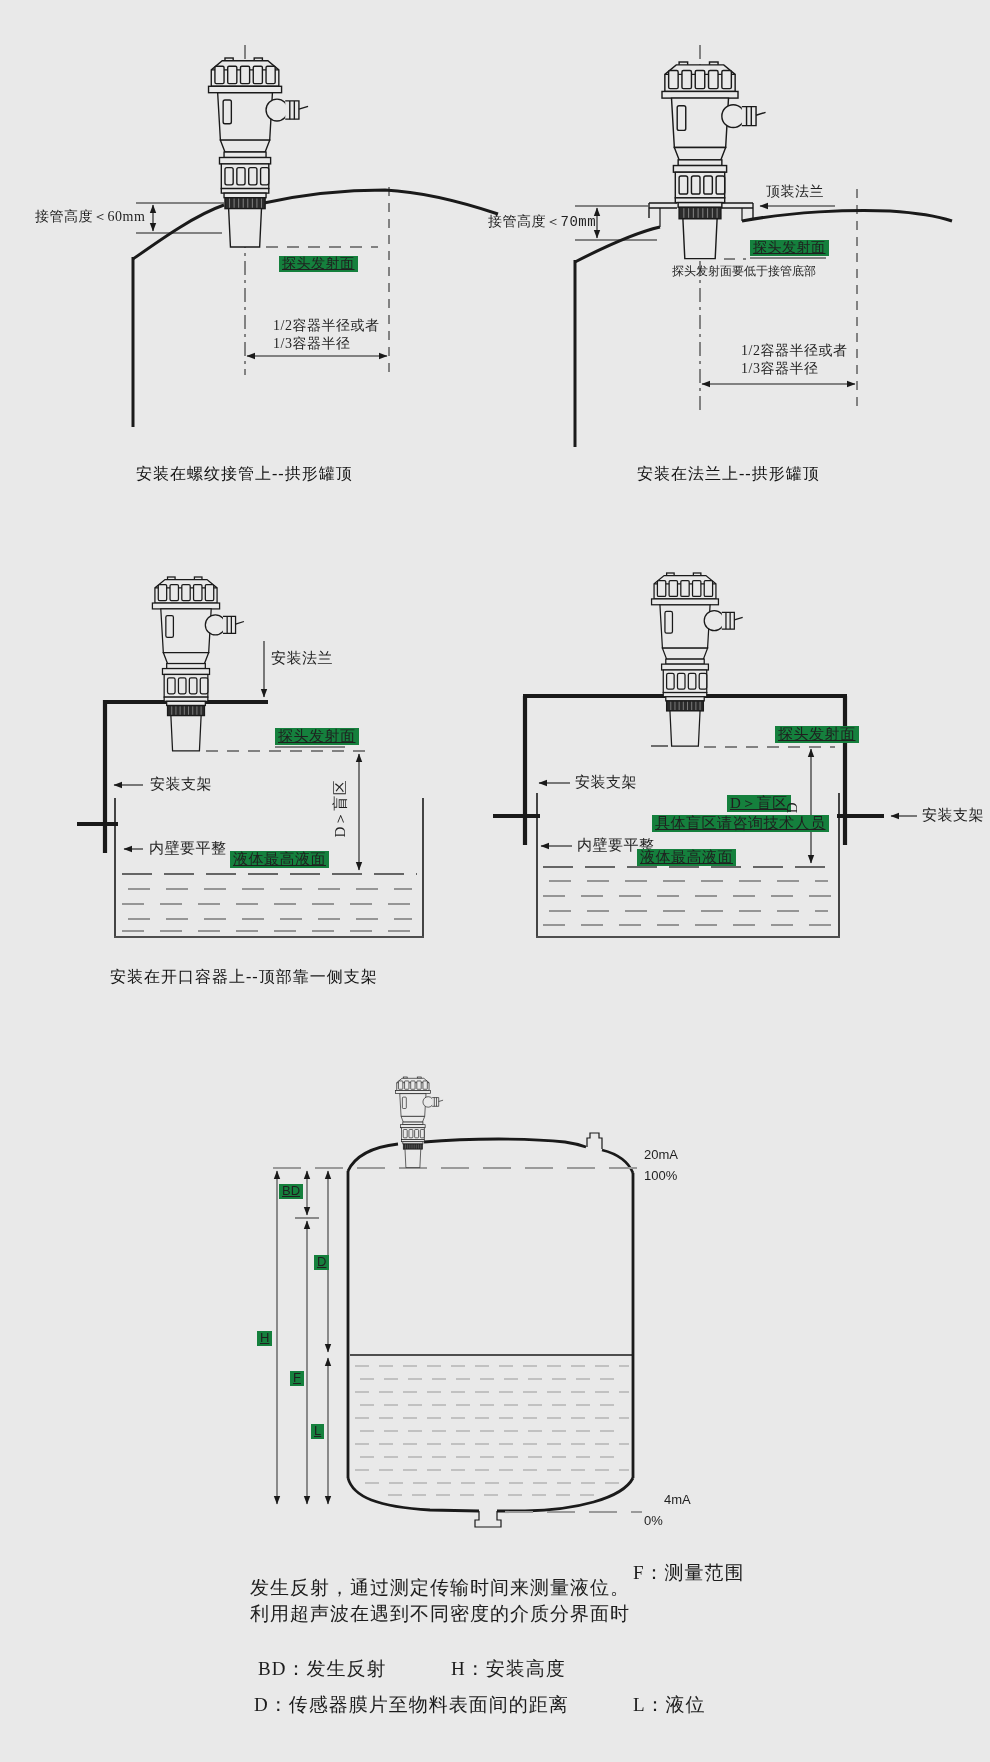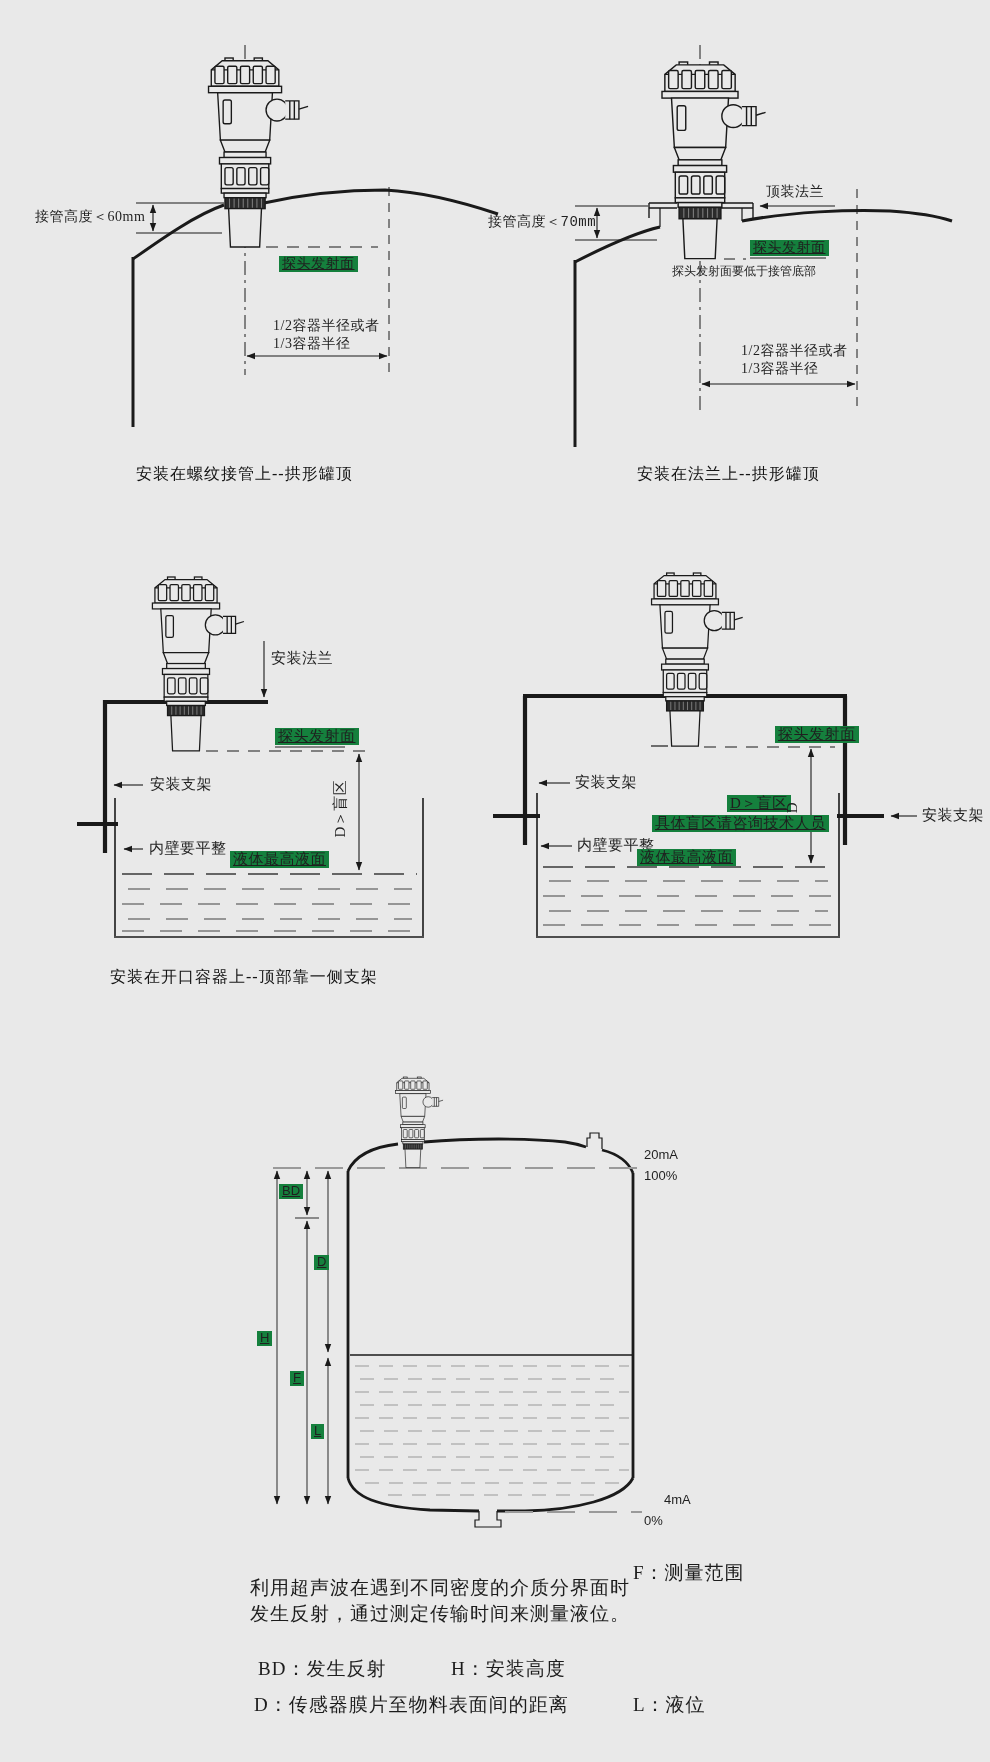--- a/index.html
+++ b/index.html
@@ -238,22 +238,22 @@
 <div class="lbl sans" style="left:644px;top:1169px;">100%</div>
 <div class="lbl sans" style="left:644px;top:1493px;margin-left:20px;">4mA</div>
 <div class="lbl sans" style="left:644px;top:1514px;">0%</div>
 <div class="lbl sans bg" style="left:279px;top:1184px;">BD</div>
 <div class="lbl sans bg" style="left:314px;top:1255px;">D</div>
 <div class="lbl sans bg" style="left:257px;top:1331px;">H</div>
 <div class="lbl sans bg" style="left:290px;top:1371px;">F</div>
 <div class="lbl sans bg" style="left:311px;top:1424px;">L</div>
 
 <div class="desc" style="left:250px;top:1575px;">
+  <div>发生反射，通过测定传输时间来测量液位。</div>
   <div>利用超声波在遇到不同密度的介质分界面时</div>
-  <div>发生反射，通过测定传输时间来测量液位。</div>
 </div>
 
 <div class="legend-item" style="left:258px;top:1656px;">BD：发生反射</div>
 <div class="legend-item" style="left:451px;top:1656px;">H：安装高度</div>
 <div class="legend-item" style="left:633px;top:1560px;">F：测量范围</div>
 <div class="legend-item" style="left:254px;top:1692px;">D：传感器膜片至物料表面间的距离</div>
 <div class="legend-item" style="left:633px;top:1692px;">L：液位</div>
 
 </div>
 

